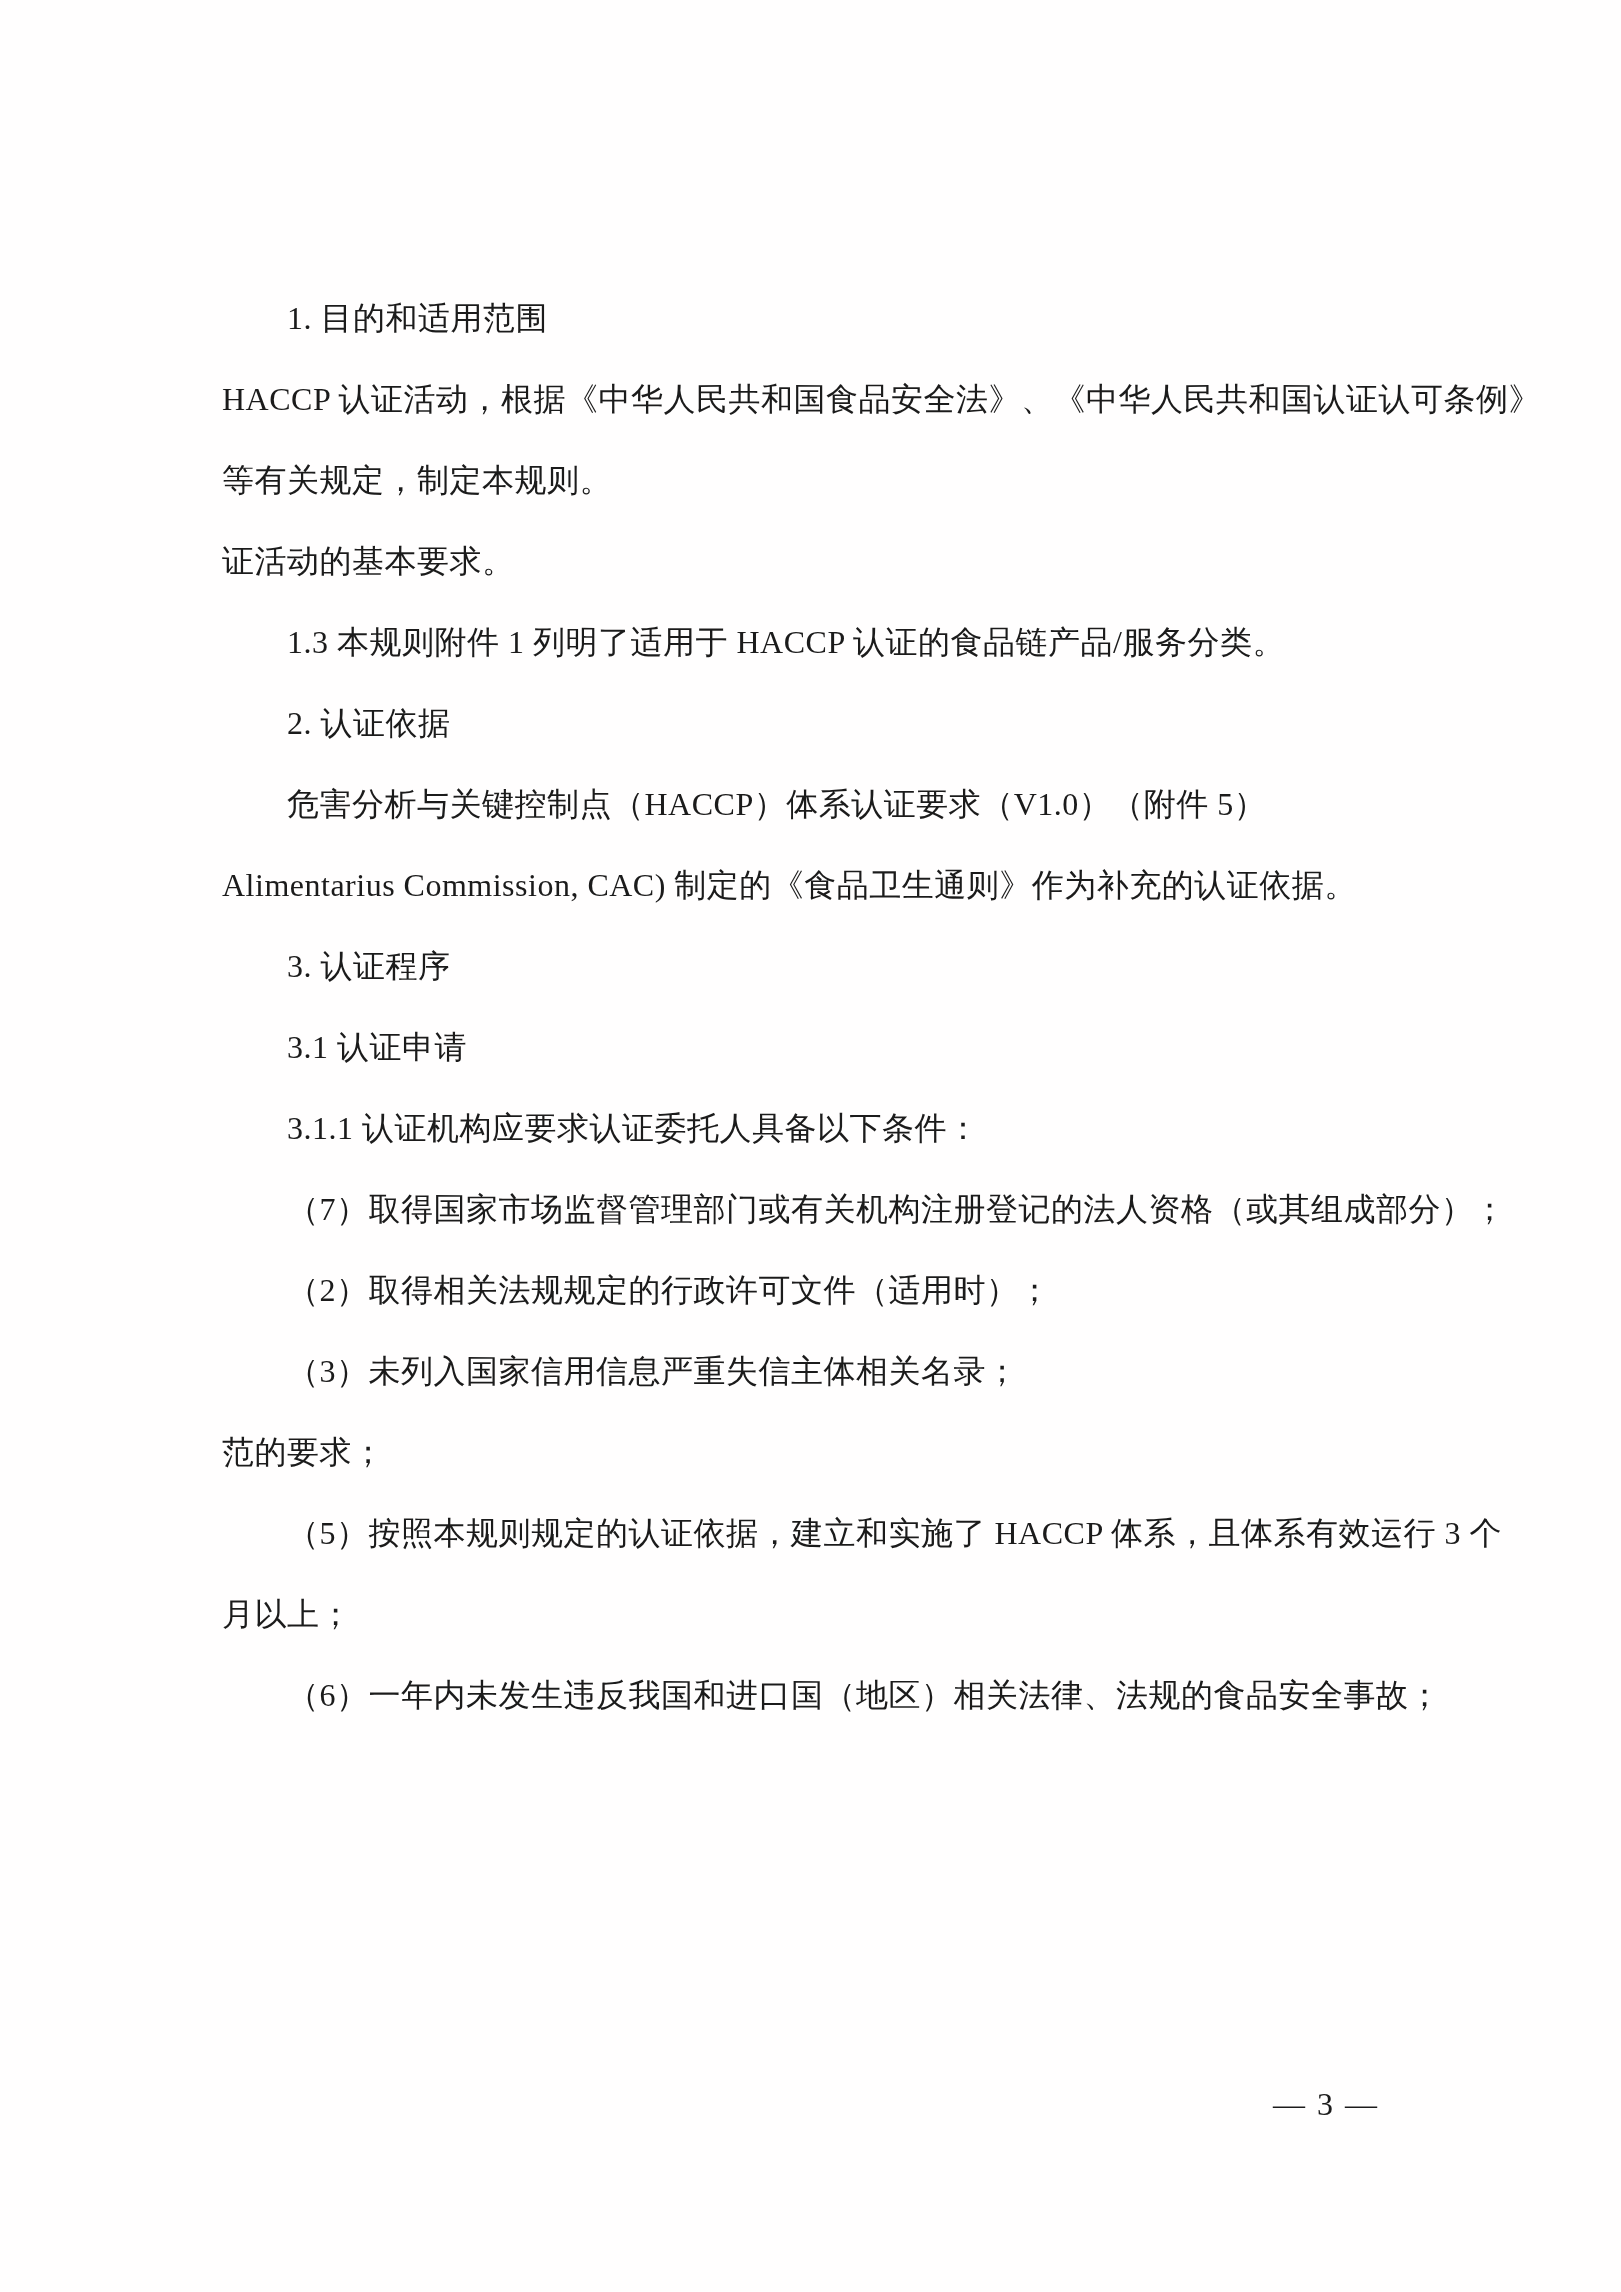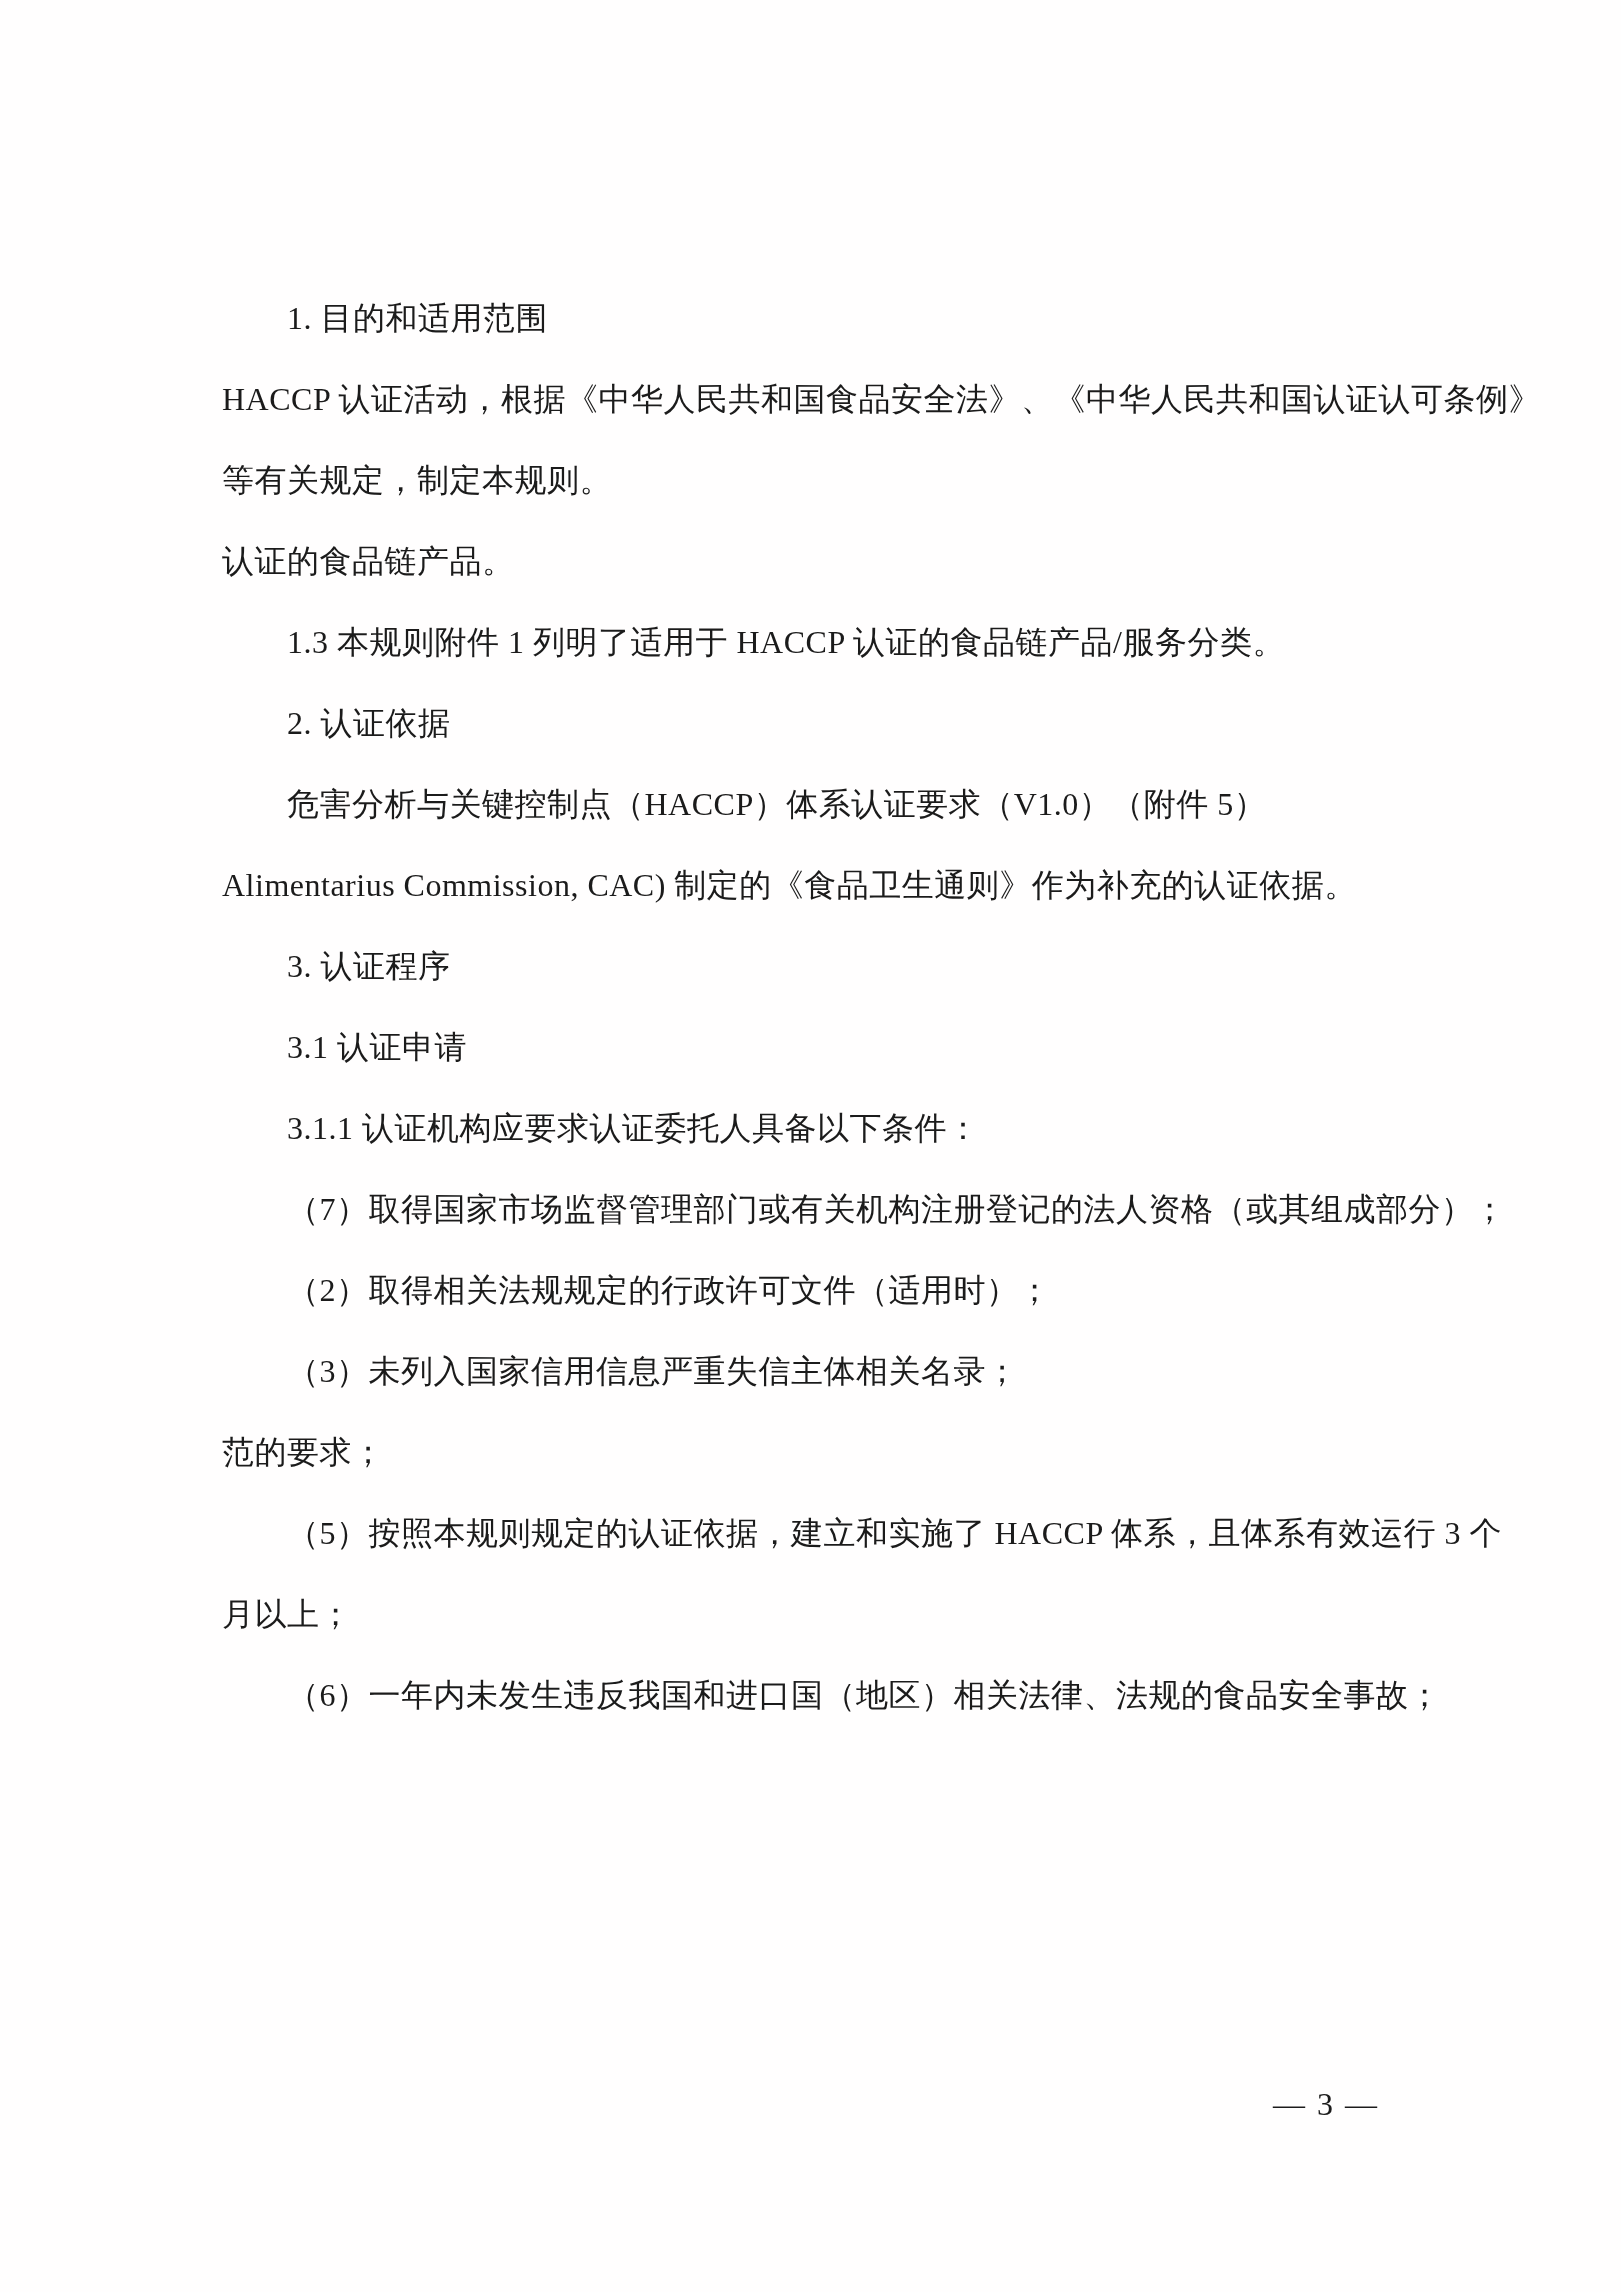--- a/index.html
+++ b/index.html
@@ -46,21 +46,21 @@
   }
 </style>
 </head>
 <body>
 
 <div class="page">
   <div class="content">
     <div class="line ind">1. 目的和适用范围</div>
     <div class="line">HACCP 认证活动，根据《中华人民共和国食品安全法》、《中华人民共和国认证认可条例》</div>
     <div class="line">等有关规定，制定本规则。</div>
-    <div class="line">认证的食品链产品。</div>
+    <div class="line">证活动的基本要求。</div>
     <div class="line ind">1.3 本规则附件 1 列明了适用于 HACCP 认证的食品链产品/服务分类。</div>
     <div class="line ind">2. 认证依据</div>
     <div class="line ind">危害分析与关键控制点（HACCP）体系认证要求（V1.0）（附件 5）</div>
     <div class="line">Alimentarius Commission, CAC) 制定的《食品卫生通则》作为补充的认证依据。</div>
     <div class="line ind">3. 认证程序</div>
     <div class="line ind">3.1 认证申请</div>
     <div class="line ind">3.1.1 认证机构应要求认证委托人具备以下条件：</div>
     <div class="line ind">（7）取得国家市场监督管理部门或有关机构注册登记的法人资格（或其组成部分）；</div>
     <div class="line ind">（2）取得相关法规规定的行政许可文件（适用时）；</div>
     <div class="line ind">（3）未列入国家信用信息严重失信主体相关名录；</div>

